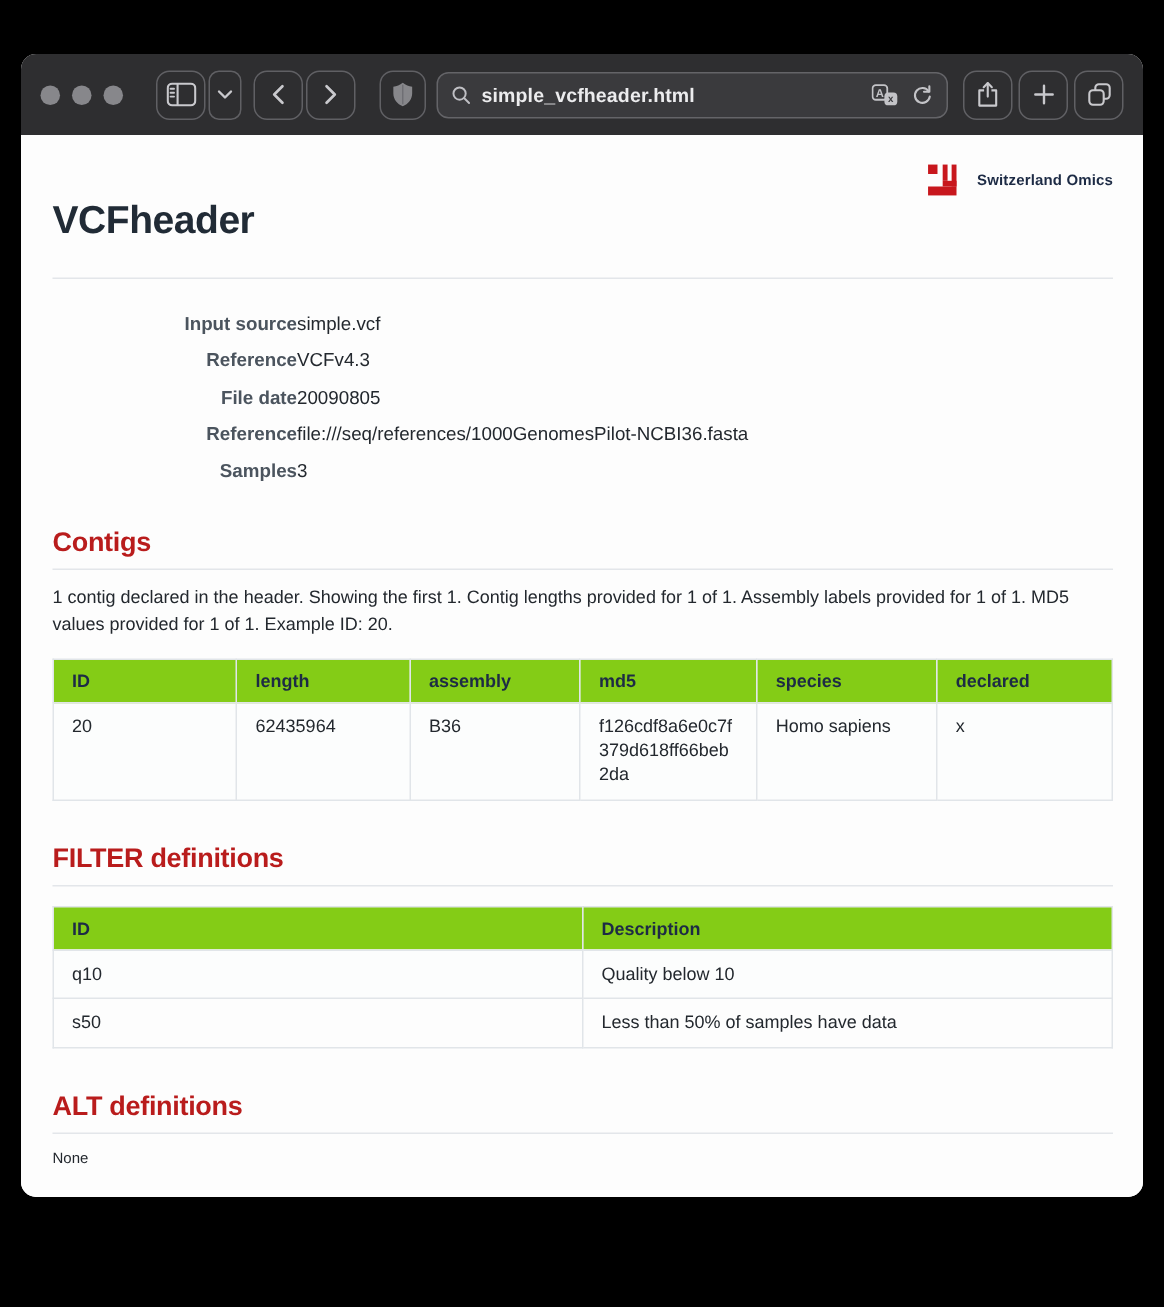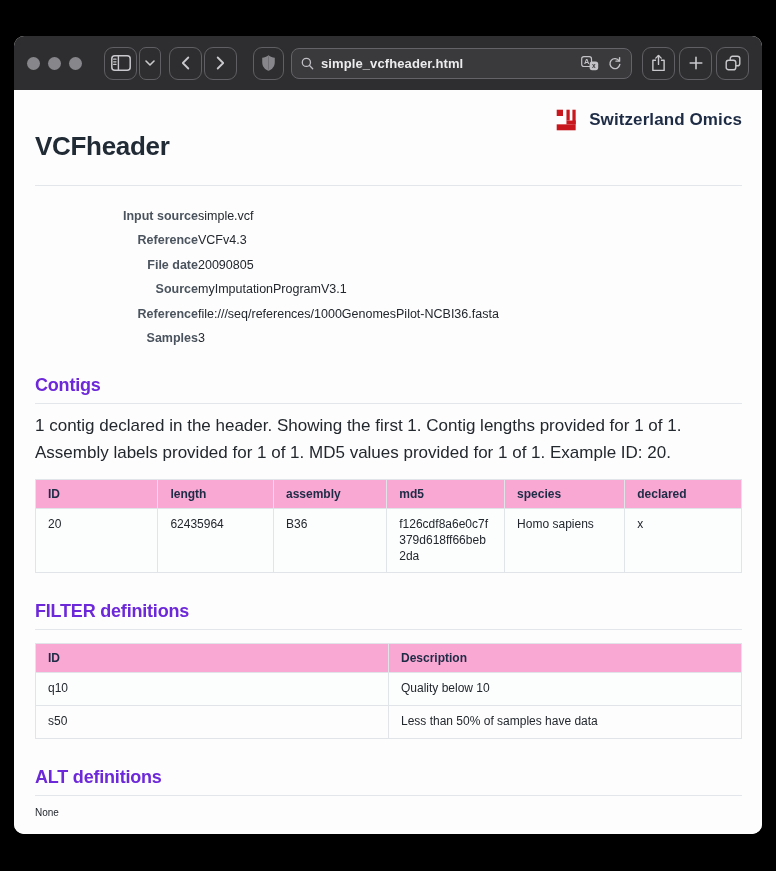--- a/index.html
+++ b/index.html
@@ -20,38 +20,38 @@
           display:flex; align-items:center; padding:0 9px; gap:7px; min-width:0; }
   .addr-text { color:#ececee; font-size:13px; font-weight:600; letter-spacing:.1px; white-space:nowrap;
                overflow:hidden; flex:1; }
   .addr-right { display:flex; align-items:center; gap:8px; }
   .rgroup { display:flex; gap:4px; }
   svg.glyph { display:block; }
 
   
   .page { background:#fdfdfd; padding:0 20px 16px 21px; min-height:708px; position:relative; }
   .brand { position:absolute; top:17px; right:20px; display:flex; align-items:center; gap:9px; }
-  .brand-name { font-size:17px; font-weight:700; color:#1d2b45; letter-spacing:.1px; }
+  .brand-name { font-size:10px; font-weight:700; color:#1d2b45; letter-spacing:.1px; }
   h1 { padding-top:41px; font-size:26px; font-weight:700; color:#212b36; letter-spacing:-.3px; }
   .subtitle { margin-top:14px; font-size:12.5px; color:#2a3036; }
   .rule { border:0; border-top:1px solid #e3e6ea; margin-top:23px; }
 
   .kv { margin-top:23px; }
   .kv-row { display:flex; margin-bottom:10px; font-size:12.5px; line-height:1.15; }
   .kv-label { width:163px; flex:0 0 163px; font-weight:700; color:#4b545e;text-align:right; }
   .kv-value { color:#23282e; }
 
   section { margin-top:28px; }
-  h2 { font-size:18px; font-weight:700; color:#6d28d9; letter-spacing:-.2px; }
+  h2 { font-size:18px; font-weight:700; color:#b91c1c; letter-spacing:-.2px; }
   .h2-rule { border:0; border-top:1px solid #e3e6ea; margin-top:7px; }
-  .summary { margin-top:9px; font-size:17px; line-height:1.55; color:#23282e; }
+  .summary { margin-top:9px; font-size:12px; line-height:1.55; color:#23282e; }
   .none-text { margin-top:11px; font-size:10px; color:#23282e; }
 
   table { width:100%; border-collapse:collapse; margin-top:13px; table-layout:fixed; }
-  th { background:#f9a8d4; text-align:left; font-size:12px; font-weight:700; color:#1d2b45;
+  th { background:#84cc16; text-align:left; font-size:12px; font-weight:700; color:#1d2b45;
        padding:7px 12px; border:1px solid #e1e5e9; }
   td { font-size:12px; color:#23282e; padding:8px 12px; border:1px solid #e1e5e9;
        vertical-align:top; line-height:1.32; }
   tbody tr:nth-child(odd) td { background:#fcfdfd; }
   .break { word-break:break-all; }
 </style>
 </head>
 <body>
 
 <div class="window">
@@ -171,24 +171,20 @@
         <span class="kv-label">Input source</span>
         <span class="kv-value">simple.vcf</span>
       </div>
       <div class="kv-row">
         <span class="kv-label">Reference</span>
         <span class="kv-value">VCFv4.3</span>
       </div>
       <div class="kv-row">
         <span class="kv-label">File date</span>
         <span class="kv-value">20090805</span>
-      </div>
-      <div class="kv-row">
-        <span class="kv-label">Source</span>
-        <span class="kv-value">myImputationProgramV3.1</span>
       </div>
       <div class="kv-row">
         <span class="kv-label">Reference</span>
         <span class="kv-value">file:///seq/references/1000GenomesPilot-NCBI36.fasta</span>
       </div>
       <div class="kv-row">
         <span class="kv-label">Samples</span>
         <span class="kv-value">3</span>
       </div>
     </div>

